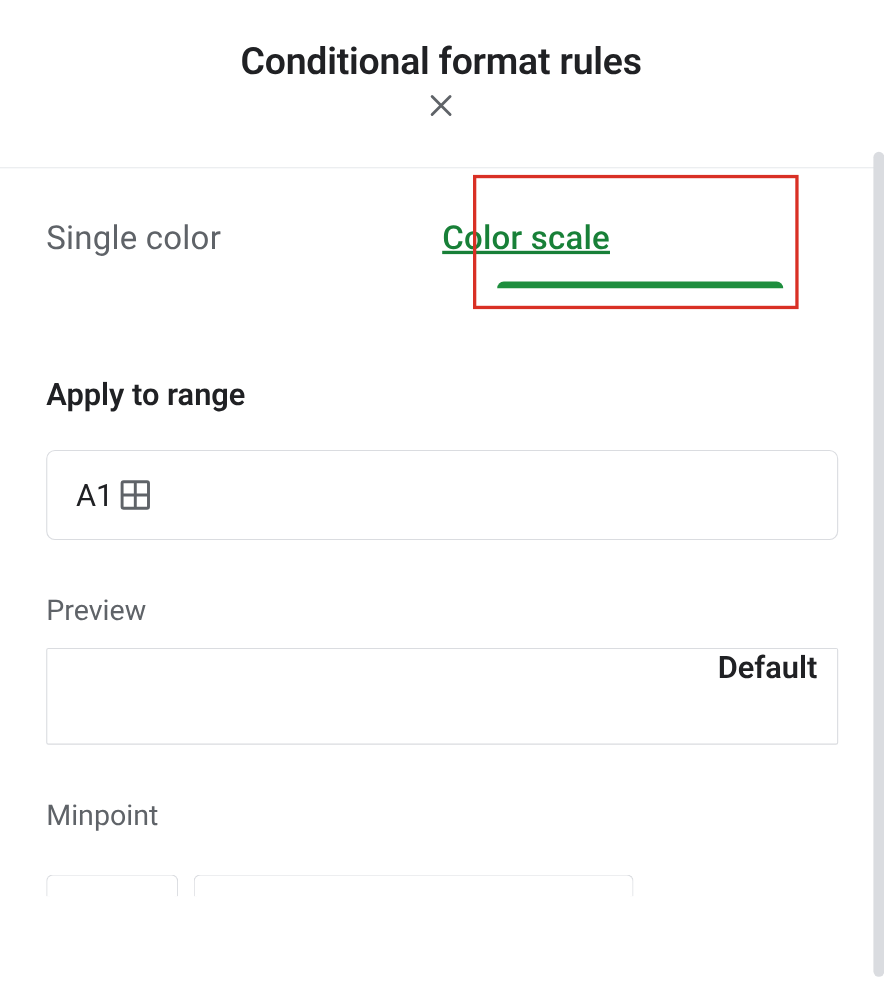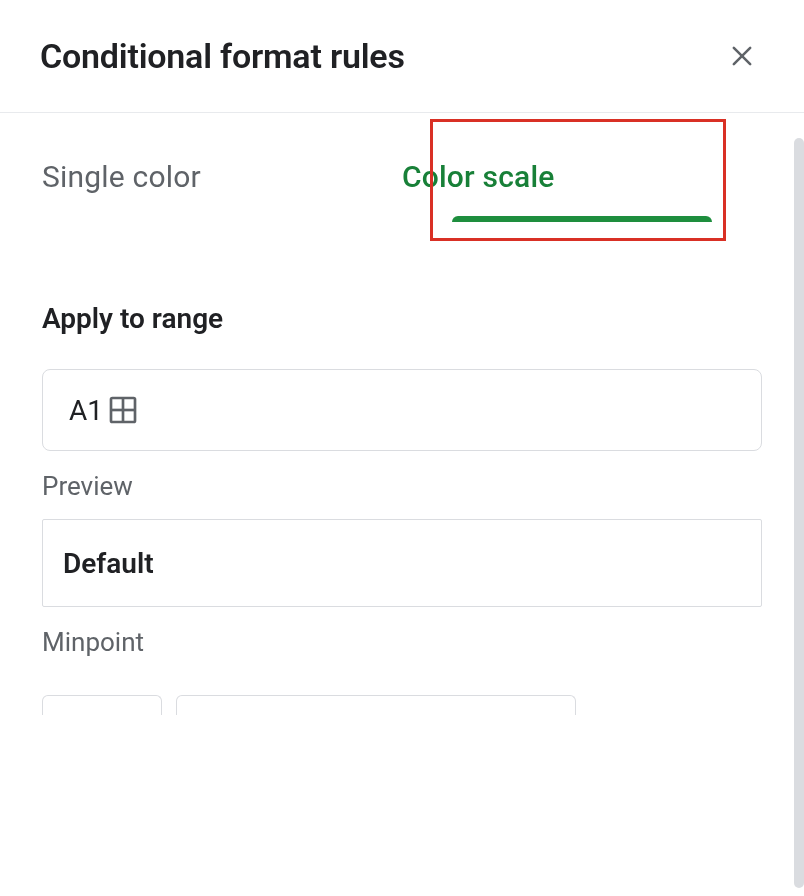--- a/index.html
+++ b/index.html
@@ -11,20 +11,21 @@
     color: #202124;
     position: relative;
     overflow: hidden;
   }
   .header {
     display: flex;
     align-items: center;
     justify-content: space-between;
     padding: 36px 42px 36px 40px;
     border-bottom: 1px solid #e8eaed;
+    flex-direction: column;
   }
   .header-title {
     font-size: 34px;
     font-weight: 600;
     letter-spacing: -0.2px;
     color: #202124;
   }
   .close-btn {
     background: none;
     border: none;
@@ -48,21 +49,21 @@
   .tab {
     flex: 1;
     text-align: left;
     padding: 22px 0 26px 0;
     font-size: 30px;
     letter-spacing: 0.2px;
     cursor: pointer;
     position: relative;
   }
   .tab-inactive { color: #5f6368; }
-  .tab-active { color: #188038; font-weight: 500; }
+  .tab-active { color: #188038; font-weight: 500; text-decoration: underline; }
   .tab-active::after {
     content: "";
     position: absolute;
     left: 50%;
     transform: translateX(-50%);
     bottom: -2px;
     width: 260px;
     height: 6px;
     background: #1e8e3e;
     border-radius: 6px 6px 0 0;
@@ -98,31 +99,32 @@
     background: none;
     border: none;
     padding: 4px;
     cursor: pointer;
     display: flex;
   }
   .grid-icon-btn svg { width: 32px; height: 32px; }
   .sub-label {
     font-size: 26px;
     color: #5f6368;
-    margin-top: 20px;
+    margin-top: 50px;
     margin-bottom: 18px;
   }
   .preview-bar {
     display: flex;
-    align-items: center;
+    align-items: flex-end;
     border: 1px solid #dadce0;
     border-radius: 2px;
     overflow: hidden;
     height: 88px;
     cursor: pointer;
+    flex-direction: column;
   }
   .preview-label {
     display: flex;
     align-items: center;
     padding: 0 18px 0 20px;
     font-size: 28px;
     font-weight: 600;
     color: #202124;
     background: #fff;
   }

